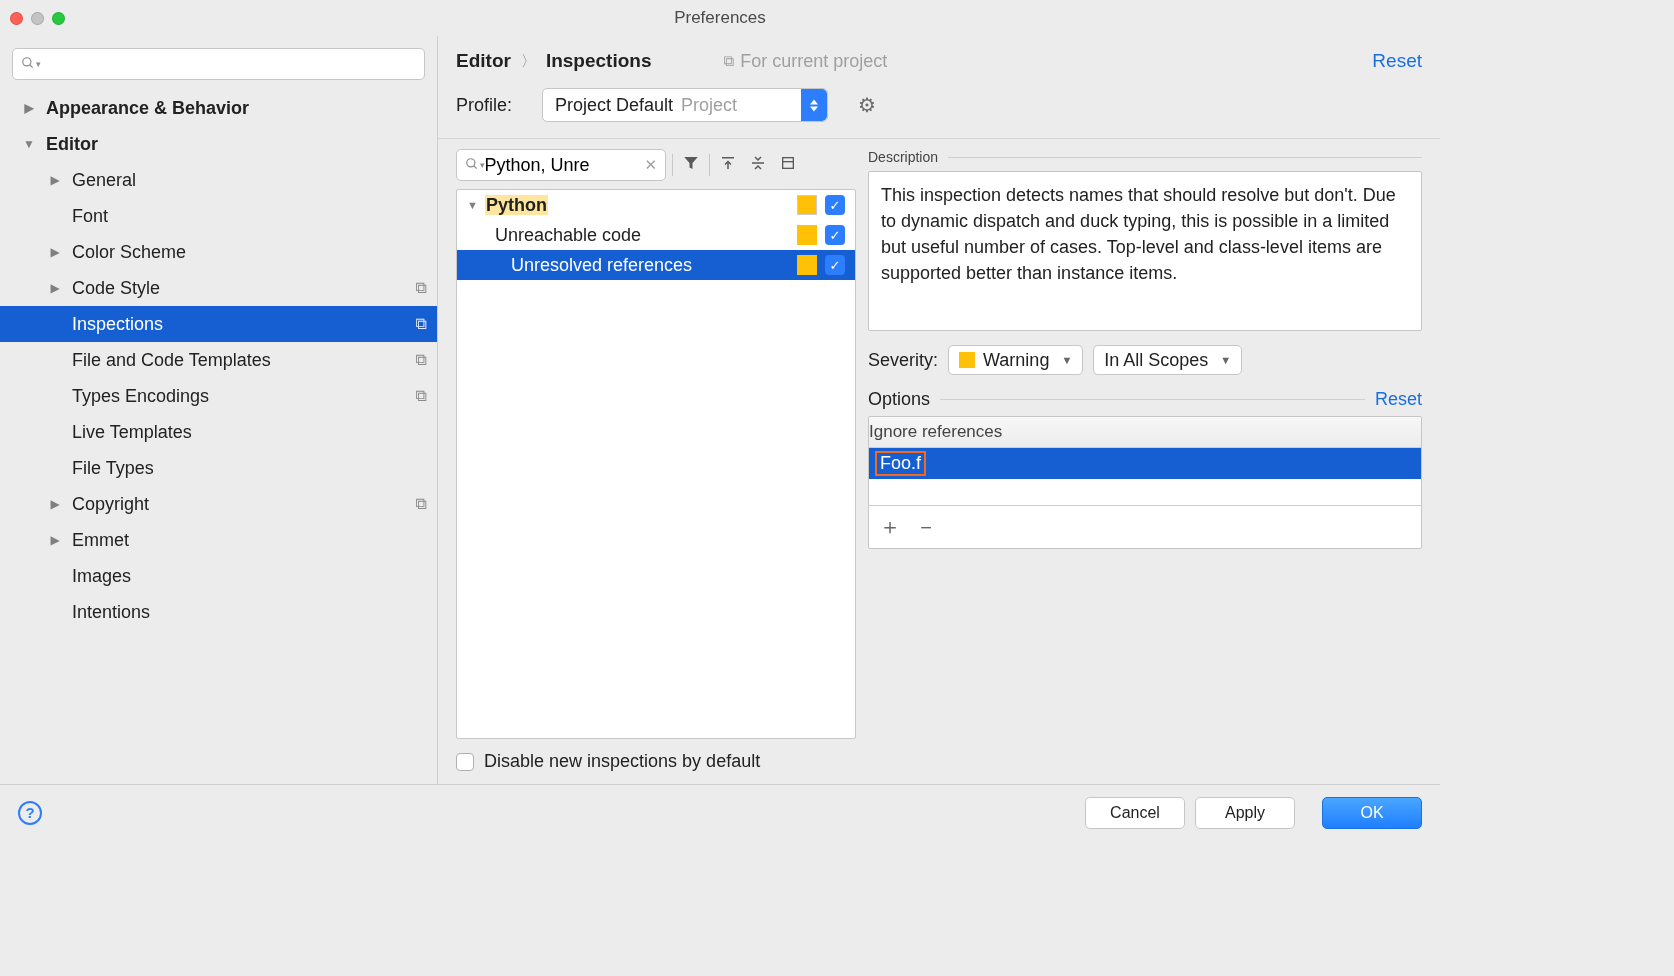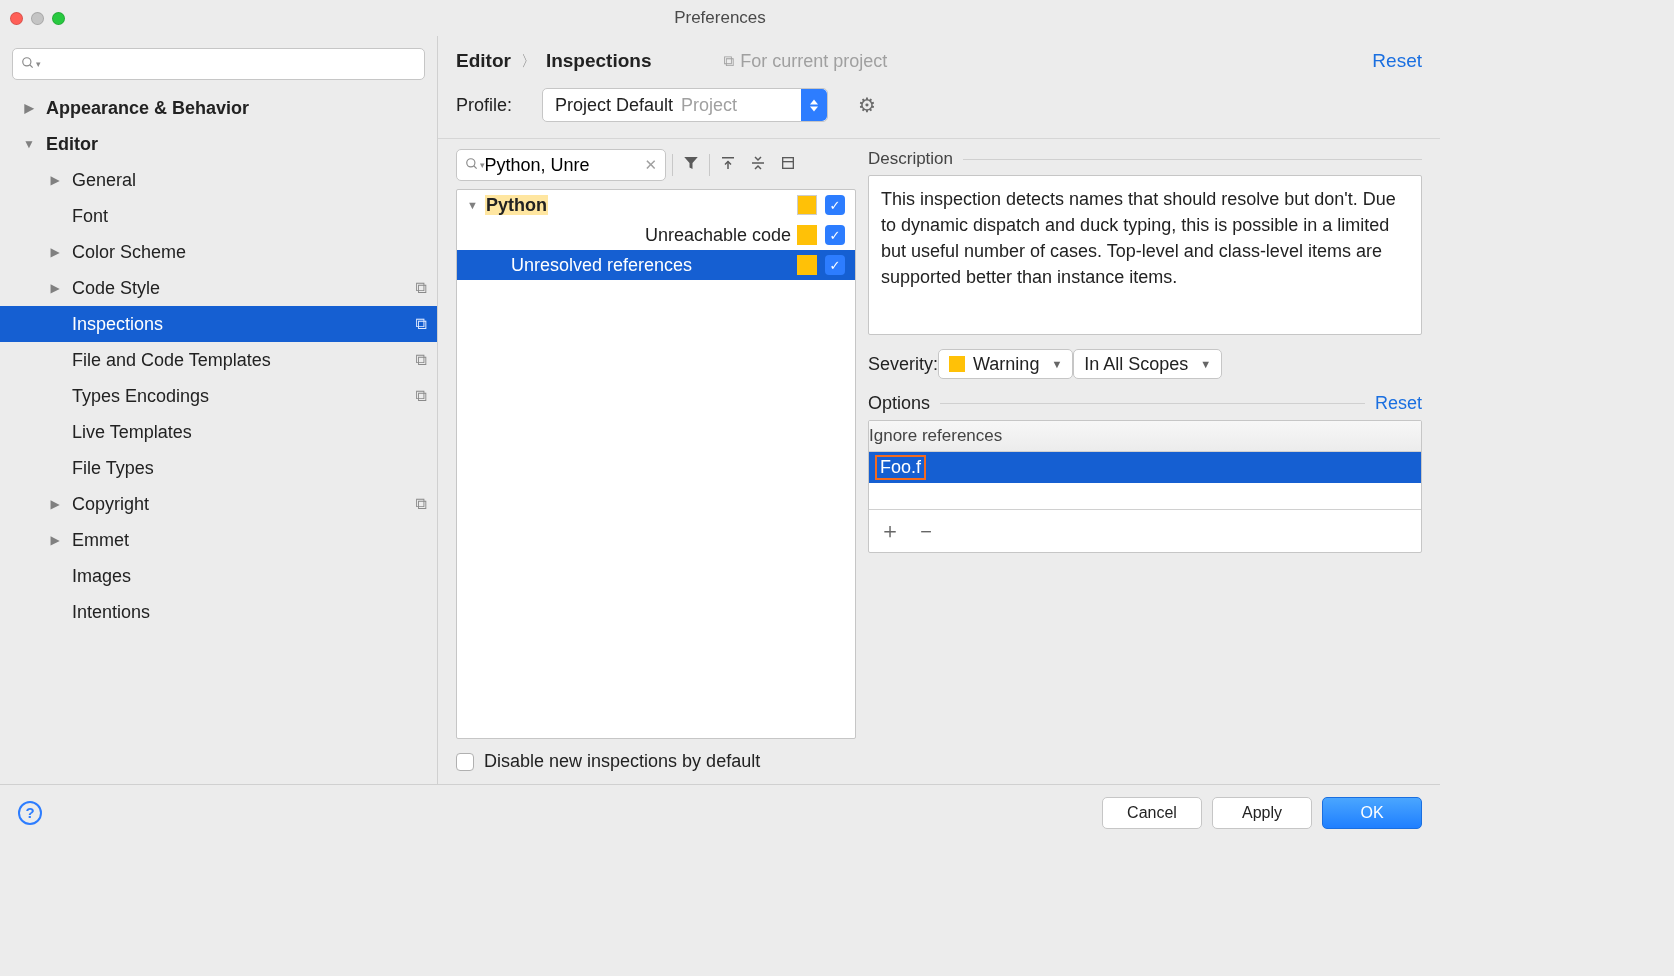--- a/index.html
+++ b/index.html
@@ -154,28 +154,28 @@
     .insp-hl { background: #ffe6a0; font-weight: 700; padding: 0 1px; }
     .sev-sq { width: 20px; height: 20px; background: #ffc107; margin-left: 6px; }
     .chk {
       width: 20px; height: 20px; background: #2d7dff; border-radius: 4px;
       margin-left: 8px; display: flex; align-items: center; justify-content: center;
       color: #fff; font-size: 13px;
     }
     .right-col {
       flex: 1; display: flex; flex-direction: column; min-width: 0; padding-top: 10px;
     }
-    .section-title { font-size: 17px; color: #444; display: flex; align-items: center; gap: 10px; margin-bottom: 6px; }
+    .section-title { font-size: 14px; color: #444; display: flex; align-items: center; gap: 10px; margin-bottom: 6px; }
     .section-title .line { flex: 1; height: 1px; background: #d0d0d0; }
     .desc-box {
       background: #fff; border: 1px solid #c6c6c6; border-radius: 2px;
       padding: 10px 12px; font-size: 18px; line-height: 1.45;
       height: 160px; overflow: hidden;
     }
-    .sev-row { display: flex; align-items: center; margin-top: 14px; font-size: 18px; }
+    .sev-row { display: flex; align-items: center; gap: 10px; margin-top: 14px; font-size: 18px; }
     .dropdown {
       height: 30px; background: #fff; border: 1px solid #c6c6c6; border-radius: 5px;
       display: flex; align-items: center; padding: 0 10px; gap: 8px;
     }
     .dd-arrow { color: #666; font-size: 11px; margin-left: 4px; }
     .opt-head { display: flex; align-items: center; margin-top: 14px; }
     .opt-head .oline { flex: 1; height: 1px; background: #d0d0d0; margin: 0 10px; }
     .opt-reset { color: #1a6fe0; font-size: 18px; cursor: pointer; }
     .opt-table {
       margin-top: 6px; border: 1px solid #c6c6c6; border-radius: 2px;
@@ -213,20 +213,21 @@
       font-weight: 700; font-size: 15px;
     }
     .btn {
       height: 32px; min-width: 100px; border-radius: 5px; border: 1px solid #c6c6c6;
       background: #fff; font-size: 16px; display: flex; align-items: center;
       justify-content: center; cursor: pointer;
     }
     .btn.primary {
       background: linear-gradient(#4aa6ff,#1f7fff); color: #fff;
       border: 1px solid #1a6fe0;
+      margin-left: 17px;
     }
     .spacer { flex: 1; }
   </style>
 </head>
 <body>
 
 <div class="window">
   <div class="titlebar">
     <div class="traffic-lights">
       <div class="traffic-light tl-close"></div>
@@ -392,21 +393,21 @@
                 </svg>
             </span>
           </div>
           <div class="insp-list">
             <div class="insp-row">
               <span class="arrow">▼</span>
               <span class="insp-label"><span class="insp-hl">Python</span></span>
               <span class="sev-sq" style="border:1px solid #ccc;"></span>
               <span class="chk">✓</span>
             </div>
-            <div class="insp-row" style="padding-left:54px;text-align:right;">
+            <div class="insp-row" style="padding-left:38px;">
               <span class="insp-label">Unreachable code</span>
               <span class="sev-sq"></span>
               <span class="chk">✓</span>
             </div>
             <div class="insp-row sel" style="padding-left:54px;">
               <span class="insp-label">Unresolved references</span>
               <span class="sev-sq"></span>
               <span class="chk">✓</span>
             </div>
           </div>

